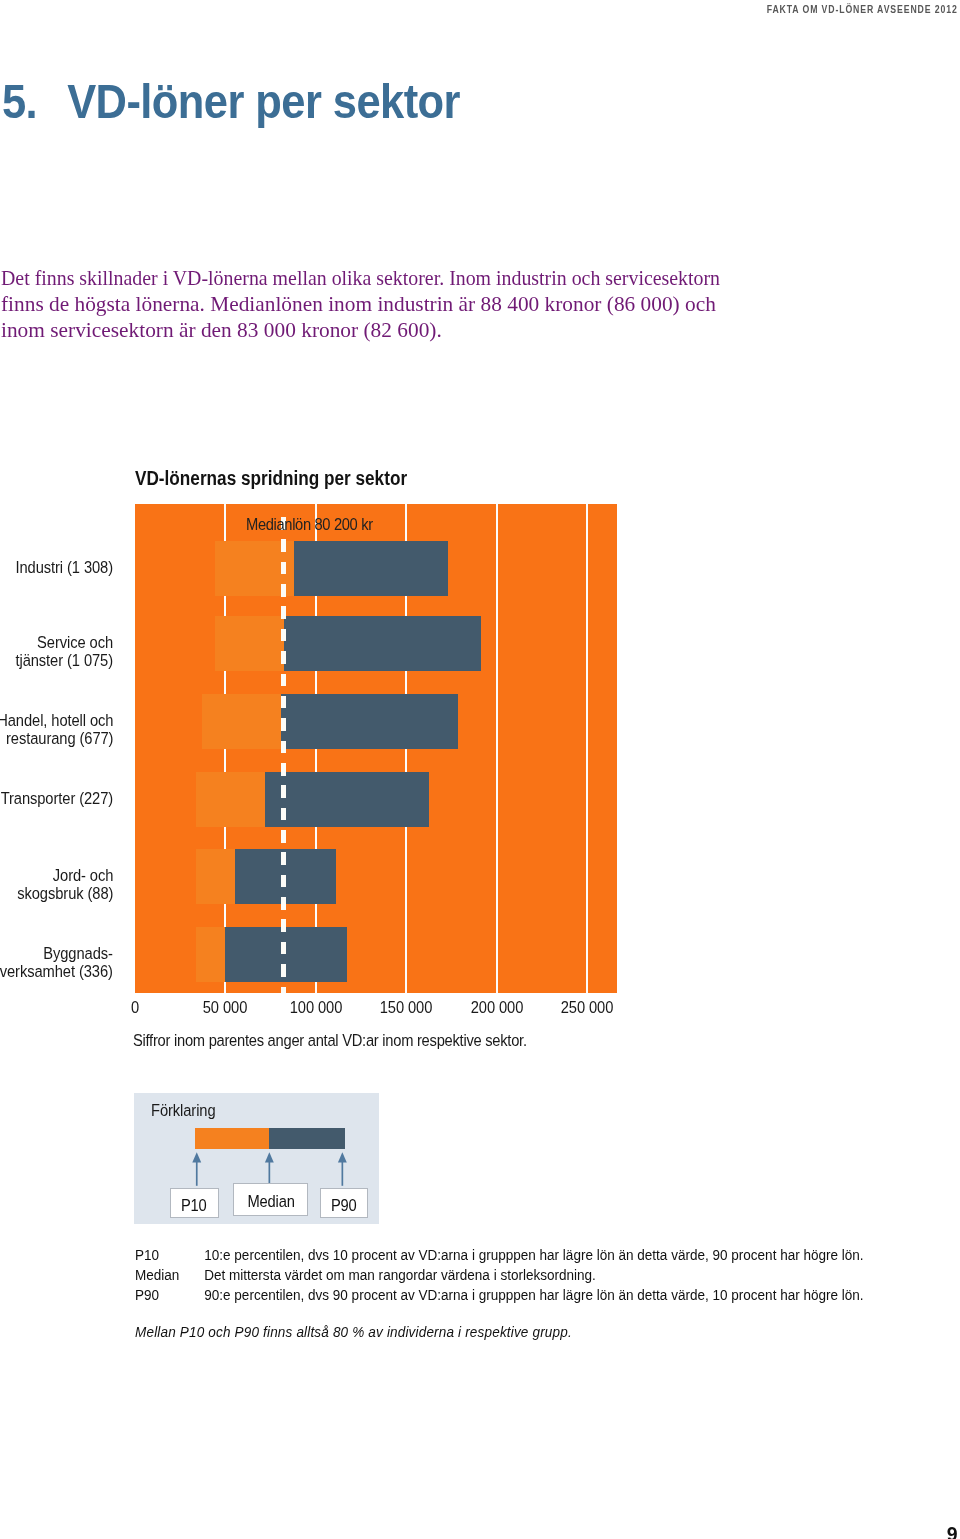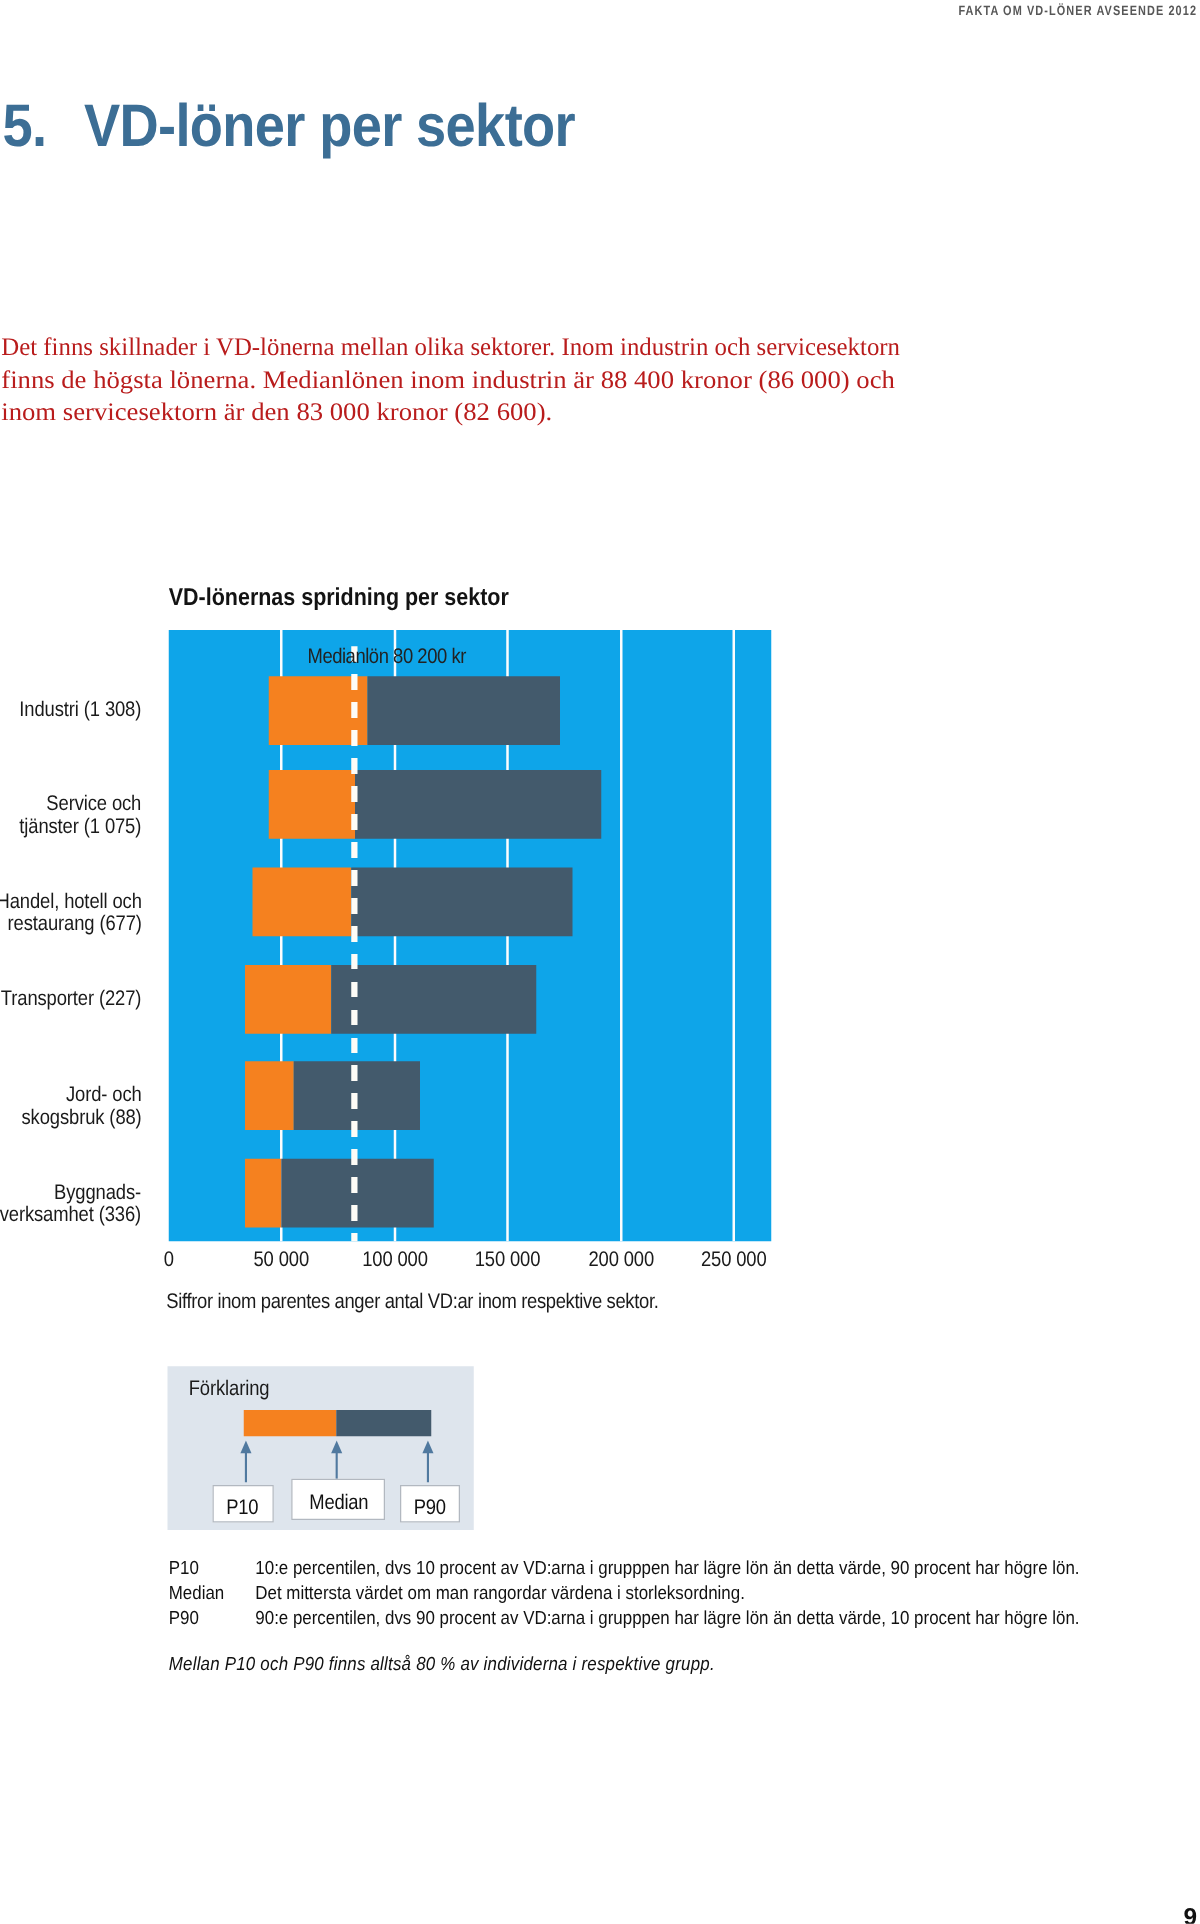--- a/index.html
+++ b/index.html
@@ -8,30 +8,30 @@
   .page{position:relative;width:960px;height:1539px;overflow:hidden;}
 
   
   .running-header{position:absolute;right:2.3px;top:8.8px;font-family:"Liberation Sans",sans-serif;font-size:10.9px;line-height:0;letter-spacing:1.1px;color:#575757;font-weight:600;white-space:nowrap;transform:scaleX(0.80);transform-origin:100% 0;}
 
   
   .sec-title{position:absolute;left:2.2px;top:101.5px;color:#3c6e95;font-family:"Liberation Sans",sans-serif;font-weight:bold;font-size:48px;line-height:0;letter-spacing:-0.6px;white-space:nowrap;transform:scaleX(0.905);transform-origin:0 0;}
   .sec-num{display:inline-block;width:72px;letter-spacing:-0.6px;}
 
   
-  .body-copy{position:absolute;left:1px;top:264.5px;width:760px;font-family:"Liberation Serif",serif;font-size:20.25px;line-height:26.2px;color:#b91c1c;}
+  .body-copy{position:absolute;left:1px;top:264.5px;width:760px;font-family:"Liberation Serif",serif;font-size:20.25px;line-height:26.2px;color:#701a75;}
   .body-copy p{margin:0 0 22px 0;}
   .body-copy .ln{display:block;white-space:nowrap;transform-origin:0 50%;}
   .body-copy .s1{transform:scaleX(0.981);}
   .body-copy .s2{transform:scaleX(1.054);}
   .body-copy .s3{transform:scaleX(1.055);}
   .body-copy .s4{transform:scaleX(1.045);}
   .body-copy .s5{transform:scaleX(1.068);}
   .chart-title{position:absolute;left:135px;top:477.8px;font-family:"Liberation Sans",sans-serif;font-weight:bold;font-size:19.5px;line-height:0;color:#131313;white-space:nowrap;transform:scaleX(0.881);transform-origin:0 0;}
-  .plot{position:absolute;left:135px;top:504px;width:481.5px;height:488.5px;background:#0ea5e9;}
+  .plot{position:absolute;left:135px;top:504px;width:481.5px;height:488.5px;background:#f97316;}
   .gridline{position:absolute;top:0;bottom:0;width:2px;background:#fbfcfd;}
   .bar{position:absolute;height:55px;}
   .bar .p10{position:absolute;left:0;top:0;bottom:0;background:#f5811f;}
   .bar .p90{position:absolute;top:0;bottom:0;background:#435a6c;}
   .medline{position:absolute;width:5px;top:12.5px;bottom:0;
     background:repeating-linear-gradient(to bottom,#fdfcf7 0 12.6px,transparent 12.6px 22.36px);}
   .medlabel{position:absolute;font-family:"Liberation Sans",sans-serif;font-size:16.9px;line-height:0;color:#222;letter-spacing:-0.4px;white-space:nowrap;transform:scaleX(0.871);transform-origin:0 0;}
   .cat-label{position:absolute;right:847px;text-align:right;font-family:"Liberation Sans",sans-serif;font-size:16.9px;line-height:18.6px;color:#1a1a1a;white-space:nowrap;letter-spacing:-0.1px;transform:scaleX(0.871);transform-origin:100% 50%;}
   .tick{position:absolute;top:1007.5px;font-family:"Liberation Sans",sans-serif;font-size:16.9px;line-height:0;color:#1a1a1a;transform:translateX(-50%) scaleX(0.871);white-space:nowrap;letter-spacing:-0.1px;}
   .chart-note{position:absolute;left:133.3px;top:1041.1px;font-family:"Liberation Sans",sans-serif;font-size:16.9px;line-height:0;color:#1a1a1a;letter-spacing:-0.3px;white-space:nowrap;transform:scaleX(0.871);transform-origin:0 0;}

